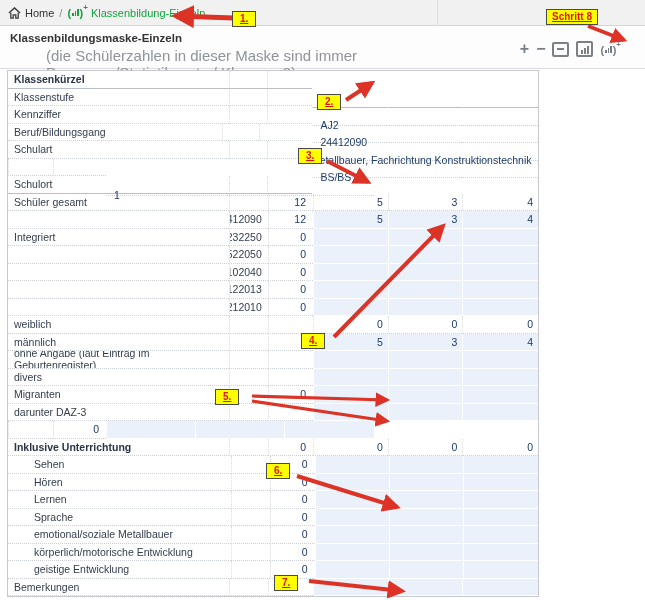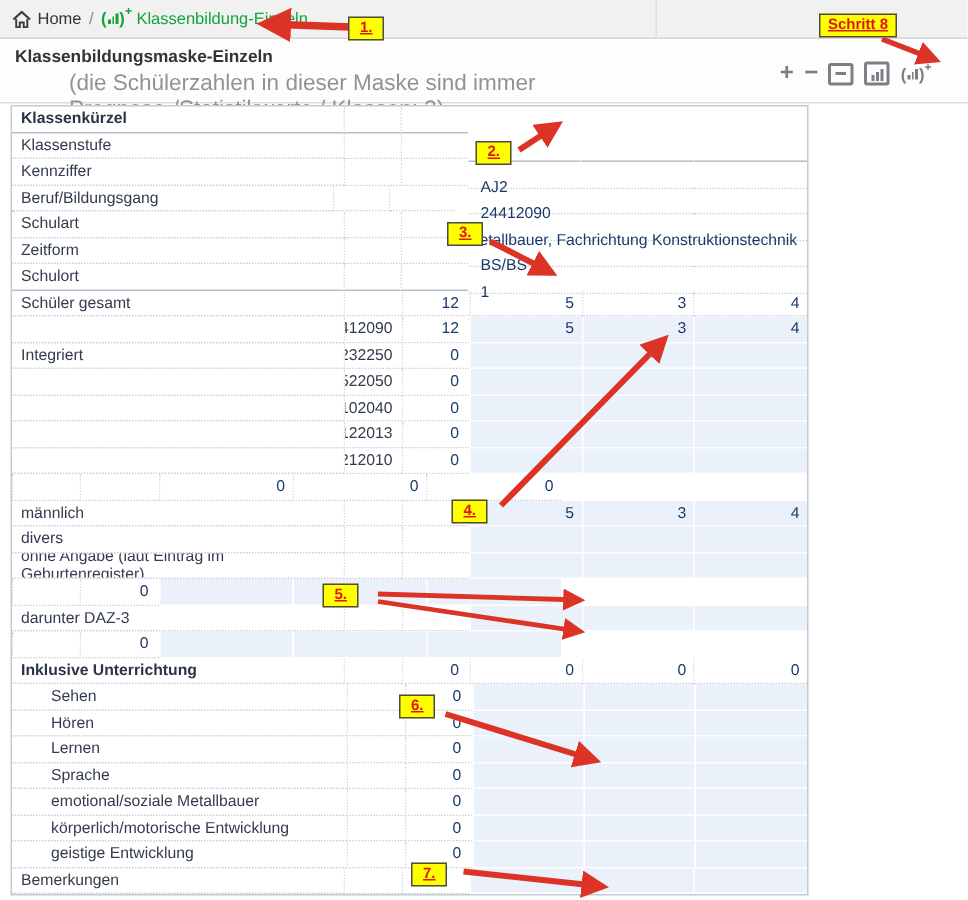--- a/index.html
+++ b/index.html
@@ -171,21 +171,20 @@
     </div>
     <div class="row">
       <div class="c-label">Schulart</div>
       <div class="c-code"></div>
       <div class="c-total"></div>
       <div class="c-data white txt mergedtext">BS/BS</div>
       <div class="c-data white txt"></div>
       <div class="c-data white txt"></div>
     </div>
     <div class="row">
-      <div class="c-label">Zeitform</div>
       <div class="c-code"></div>
       <div class="c-total"></div>
       <div class="c-data white txt mergedtext">1</div>
       <div class="c-data white txt"></div>
       <div class="c-data white txt"></div>
     </div>
     <div class="row hdr-row">
       <div class="c-label">Schulort</div>
       <div class="c-code"></div>
       <div class="c-total"></div>
@@ -243,51 +242,53 @@
     </div>
     <div class="row">
       <div class="c-label"></div>
       <div class="c-code">34212010</div>
       <div class="c-total">0</div>
       <div class="c-data blue num"></div>
       <div class="c-data blue num"></div>
       <div class="c-data blue num"></div>
     </div>
     <div class="row">
+      <div class="c-label">weiblich</div>
       <div class="c-code"></div>
       <div class="c-total"></div>
       <div class="c-data white num">0</div>
       <div class="c-data white num">0</div>
       <div class="c-data white num">0</div>
     </div>
     <div class="row">
       <div class="c-label">männlich</div>
       <div class="c-code"></div>
       <div class="c-total"></div>
       <div class="c-data blue num">5</div>
       <div class="c-data blue num">3</div>
       <div class="c-data blue num">4</div>
     </div>
     <div class="row">
+      <div class="c-label">ohne Angabe (laut Eintrag im Geburtenregister)</div>
+      <div class="c-code"></div>
+      <div class="c-total"></div>
+      <div class="c-data blue num"></div>
+      <div class="c-data blue num"></div>
+      <div class="c-data blue num"></div>
+    </div>
+    <div class="row">
       <div class="c-label">divers</div>
       <div class="c-code"></div>
       <div class="c-total"></div>
       <div class="c-data blue num"></div>
       <div class="c-data blue num"></div>
       <div class="c-data blue num"></div>
     </div>
     <div class="row">
-      <div class="c-label">ohne Angabe (laut Eintrag im Geburtenregister)</div>
-      <div class="c-code"></div>
-      <div class="c-total"></div>
-      <div class="c-data blue num"></div>
-      <div class="c-data blue num"></div>
-      <div class="c-data blue num"></div>
-    </div>
-    <div class="row">
+      <div class="c-label">Migranten</div>
       <div class="c-code"></div>
       <div class="c-total">0</div>
       <div class="c-data blue num"></div>
       <div class="c-data blue num"></div>
       <div class="c-data blue num"></div>
     </div>
     <div class="row">
       <div class="c-label">darunter DAZ-3</div>
       <div class="c-code"></div>
       <div class="c-total"></div>

